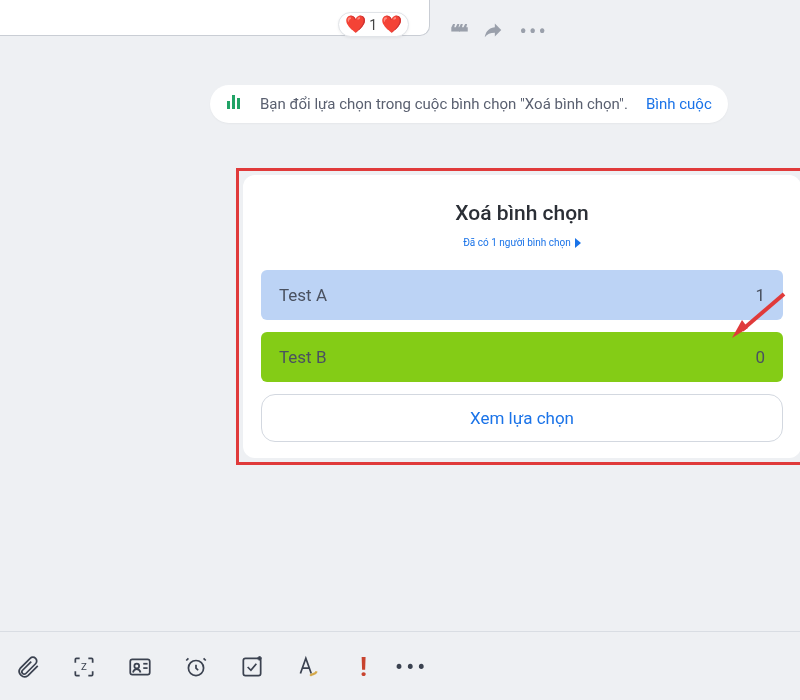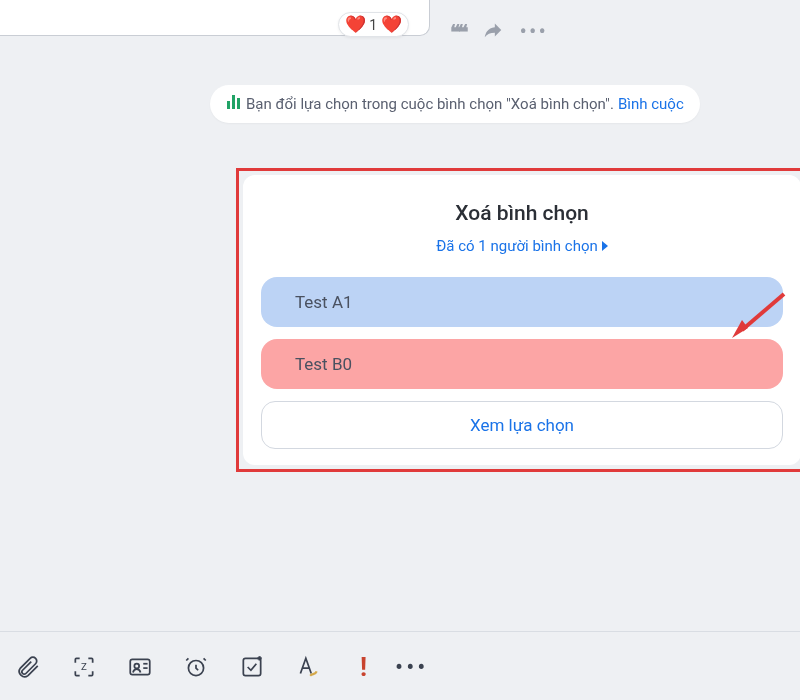--- a/index.html
+++ b/index.html
@@ -80,21 +80,21 @@
     }
     .system-message-pill {
       position: absolute;
       top: 85px;
       left: 210px;
       background: #fff;
       border-radius: 20px;
       padding: 9px 16px;
       display: flex;
       align-items: center;
-      gap: 4px;
+      gap: 18px;
       font-size: 15px;
       color: #5a6070;
       box-shadow: 0 1px 2px rgba(0,0,0,0.04);
     }
     .poll-glyph svg {
       width: 16px;
       height: 16px;
     }
     .sys-link {
       color: #1a73e8;
@@ -115,51 +115,52 @@
     }
     .poll-title {
       text-align: center;
       font-size: 21px;
       font-weight: 500;
       color: #2b2f36;
       margin-bottom: 12px;
     }
     .poll-subtitle {
       text-align: center;
-      font-size: 15px;
+      font-size: 10px;
       color: #1a73e8;
       margin-bottom: 22px;
       cursor: pointer;
       display: flex;
       align-items: center;
       justify-content: center;
       gap: 4px;
     }
     .caret-right {
       display: inline-block;
       width: 0; height: 0;
       border-top: 5px solid transparent;
       border-bottom: 5px solid transparent;
       border-left: 6px solid #1a73e8;
     }
     .poll-option {
       display: flex;
-      align-items: center;
-      padding: 15px 34px;
-      border-radius: 16px;
+      justify-content: space-between;
+      align-items: center;
+      padding: 15px 18px;
+      border-radius: 6px;
       margin-bottom: 12px;
       font-size: 17px;
       color: #4a5160;
       cursor: pointer;
     }
     .poll-option.selected {
       background: #bcd3f5;
     }
     .poll-option.unselected {
-      background: #fca5a5;
+      background: #84cc16;
     }
     .poll-option-count {
       color: #4a5160;
     }
     .view-choices-btn {
       width: 100%;
       padding: 13px;
       background: #fff;
       border: 1px solid #d3d8e0;
       border-radius: 14px;

